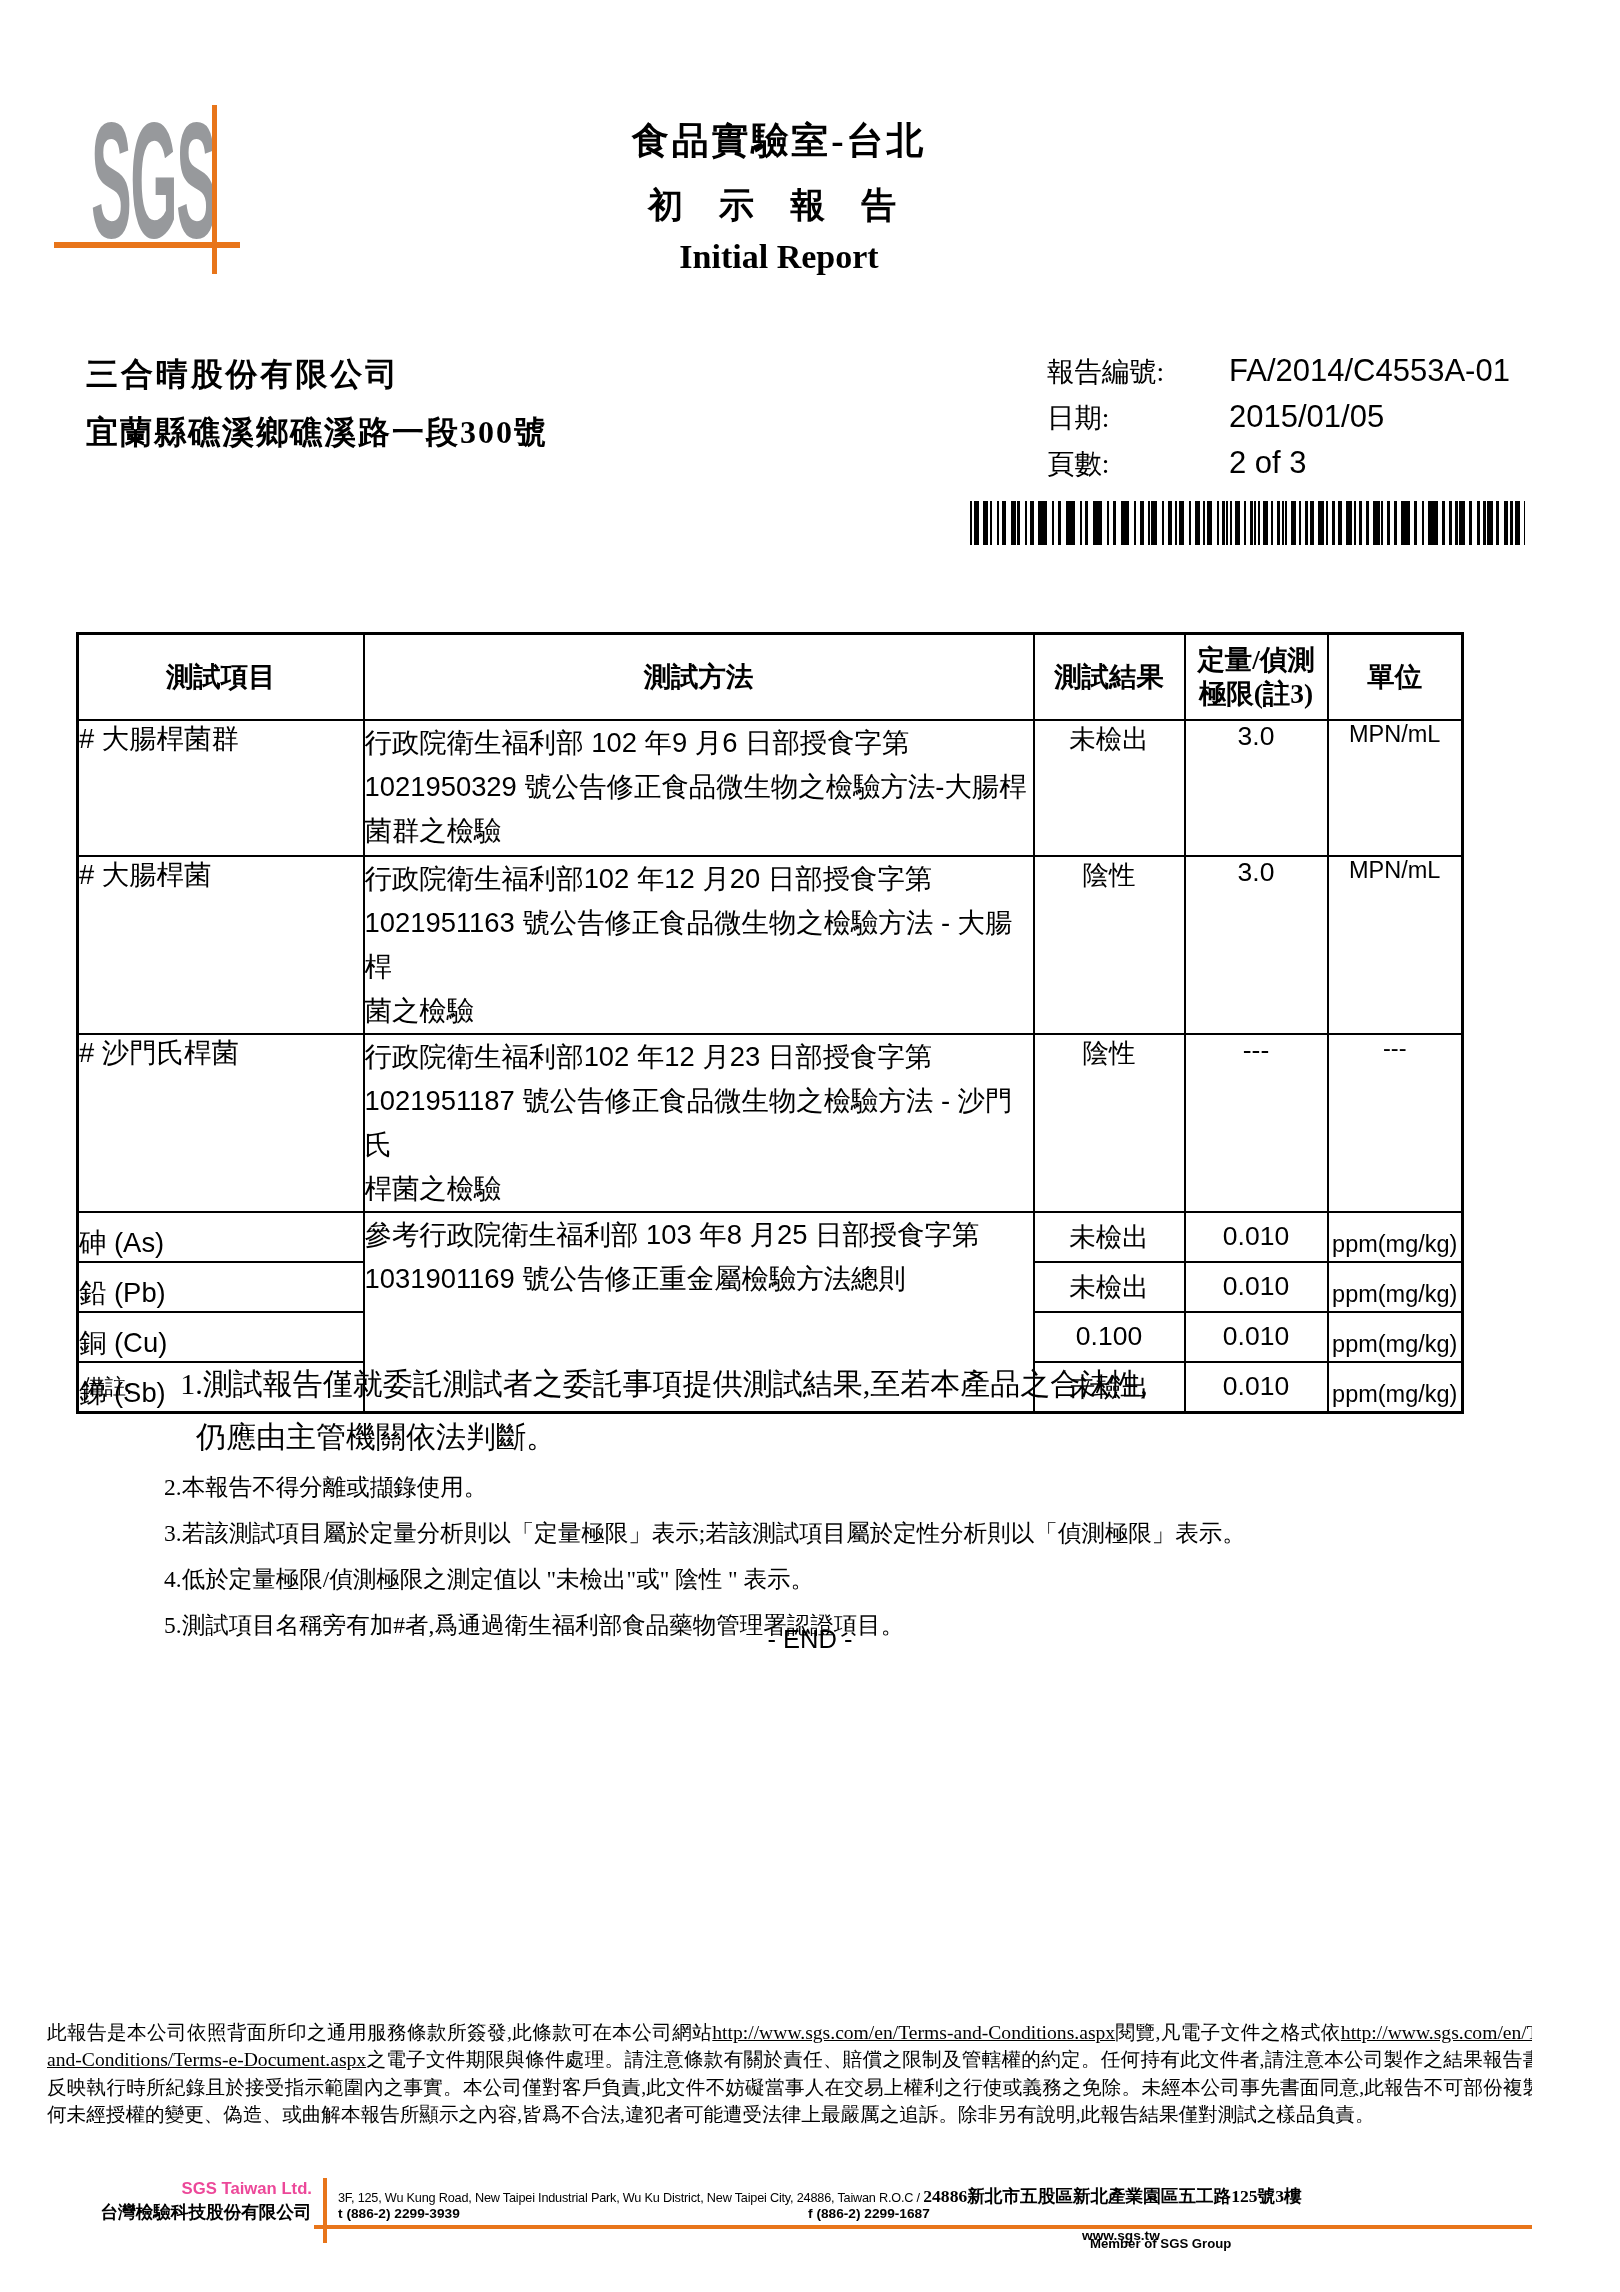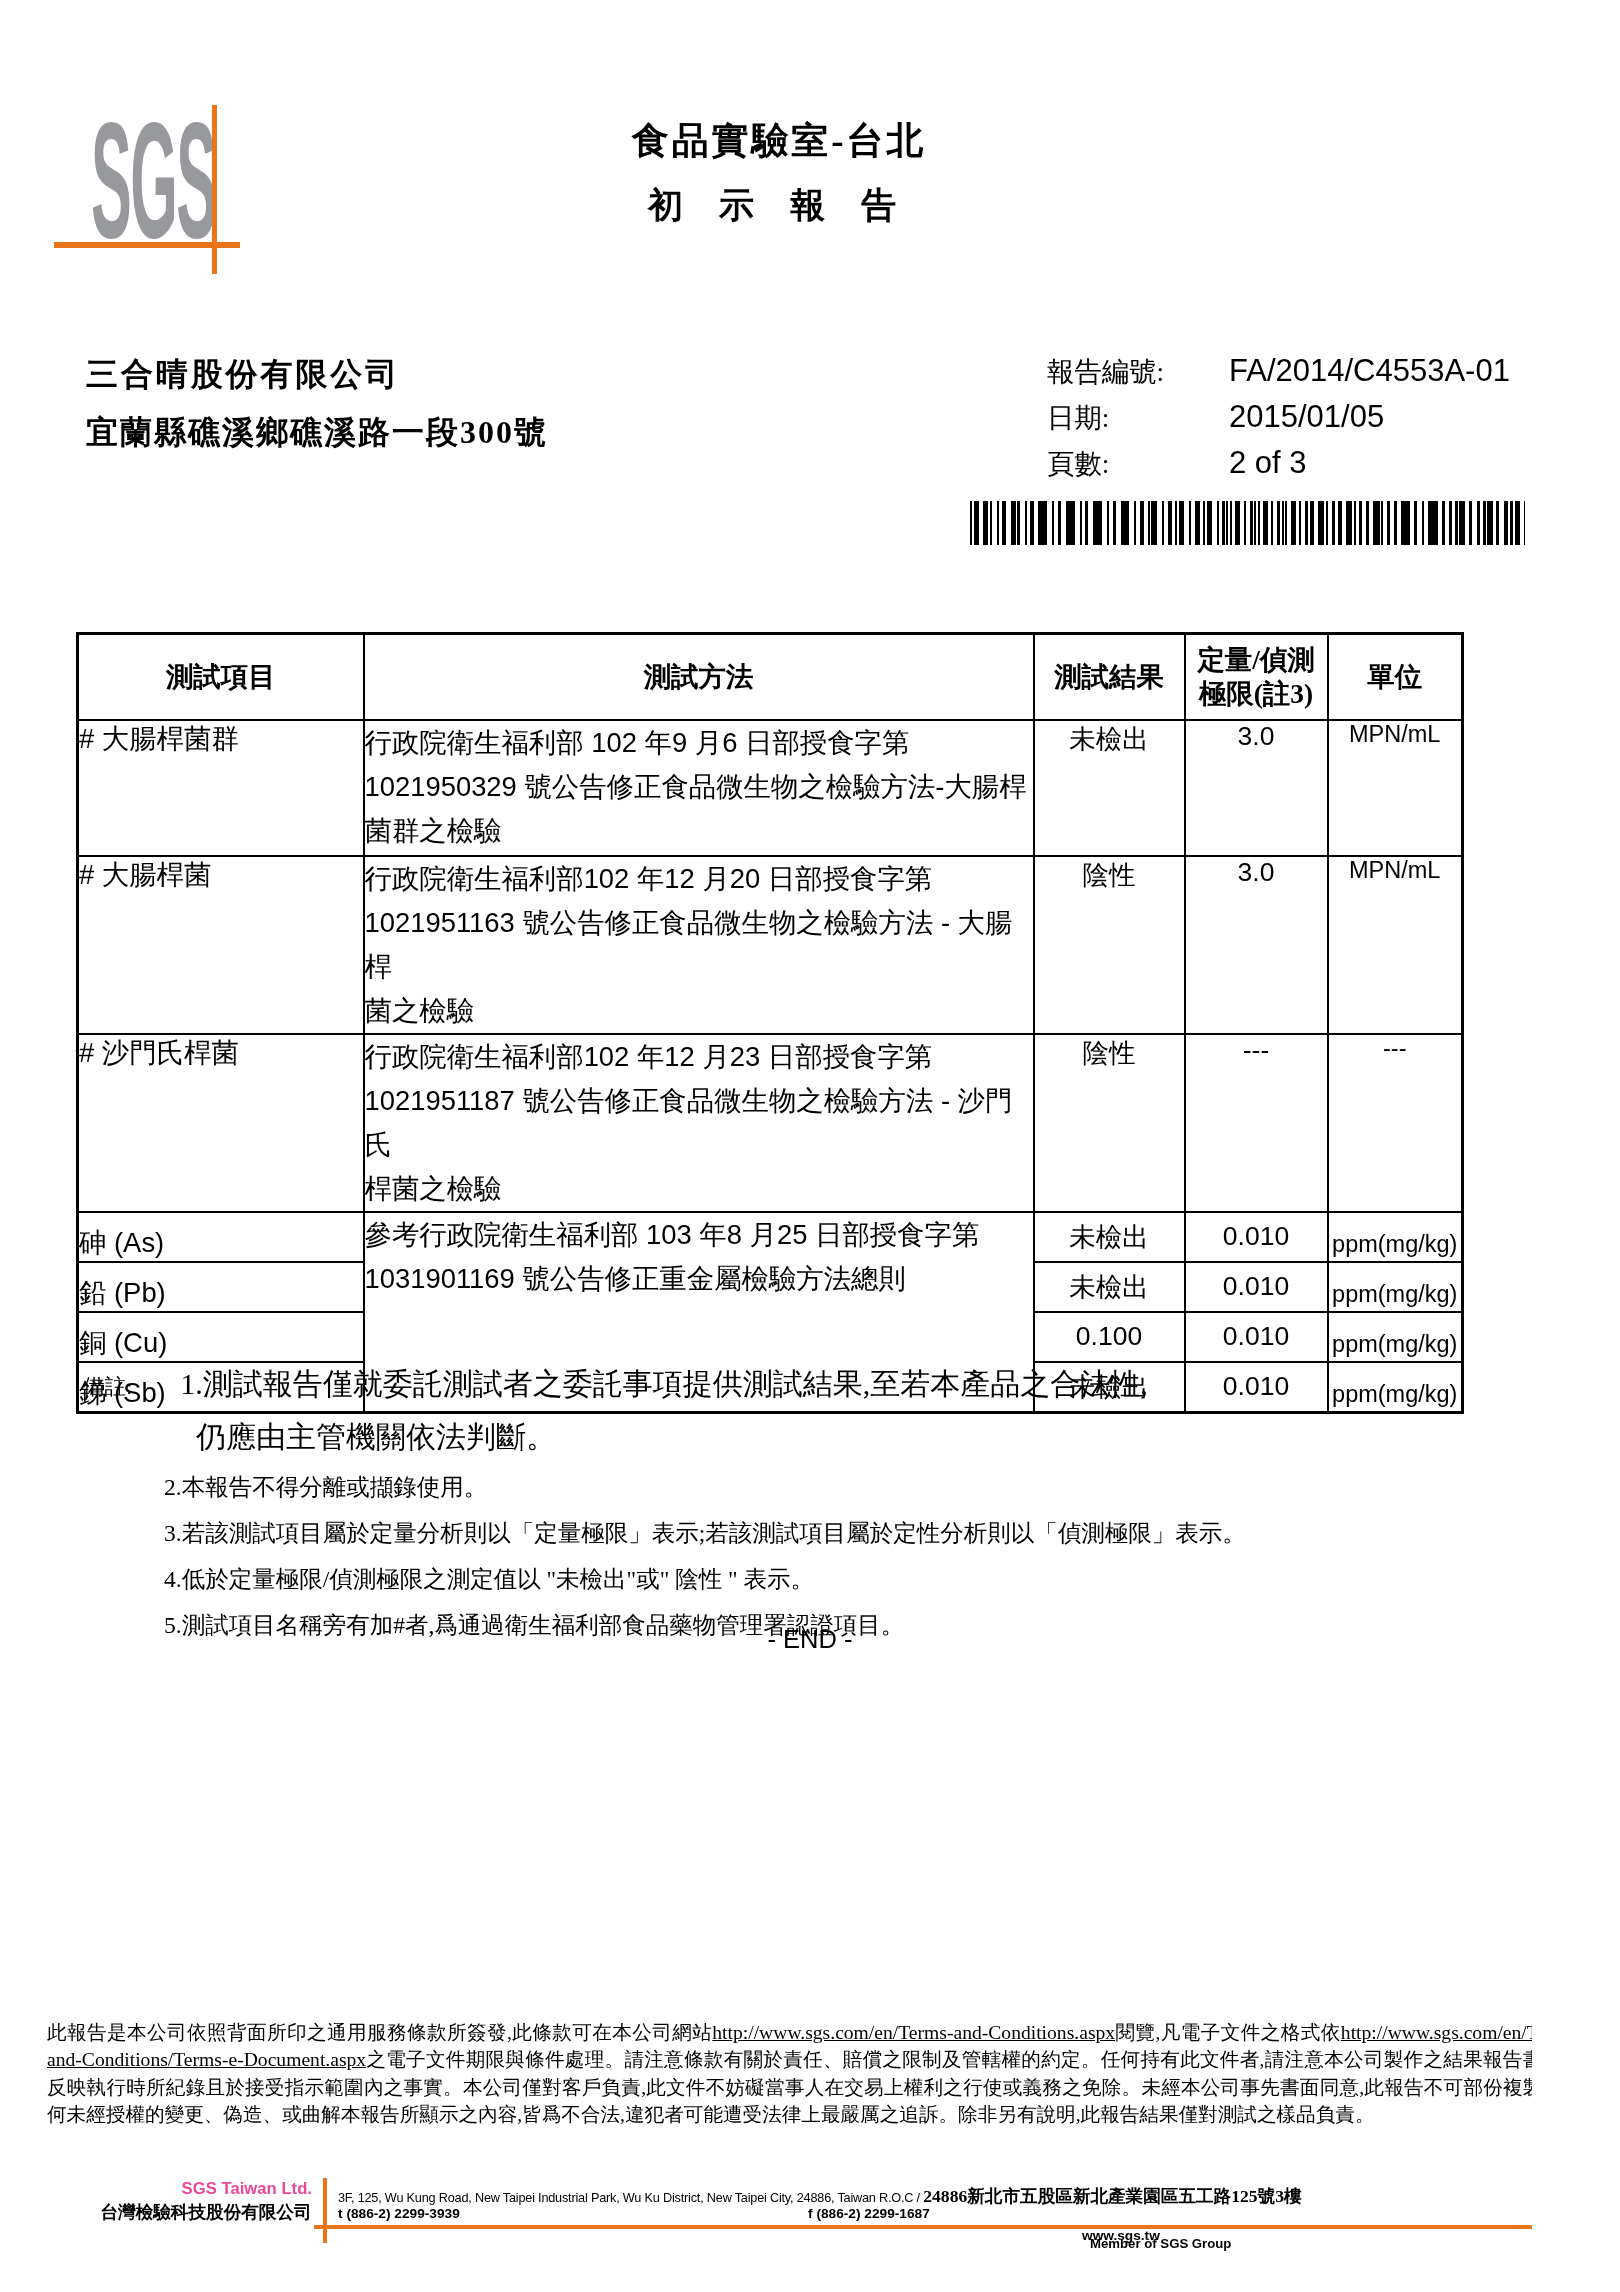--- a/index.html
+++ b/index.html
@@ -89,20 +89,21 @@
 
 <div class="page">
 
   <div class="logo-text" style="color:#97999c;">SGS</div>
   <div class="logo-vline" style="background:#e8751a;"></div>
   <div class="logo-hline" style="background:#e8751a;"></div>
 
   <div class="titles">
     <div class="t-zh">食品實驗室-台北</div>
     <div class="t2-zh">初 示 報 告</div>
+    <div class="t2-en">Initial Report</div>
   </div>
 
   <div class="client">
     <div class="client-name">三合晴股份有限公司</div>
     <div class="client-addr">宜蘭縣礁溪鄉礁溪路一段300號</div>
   </div>
 
   <div class="rinfo">
     <div class="rinfo-row">
       <span class="rinfo-label">報告編號:</span><span class="rinfo-value">FA/2014/C4553A-01</span>

